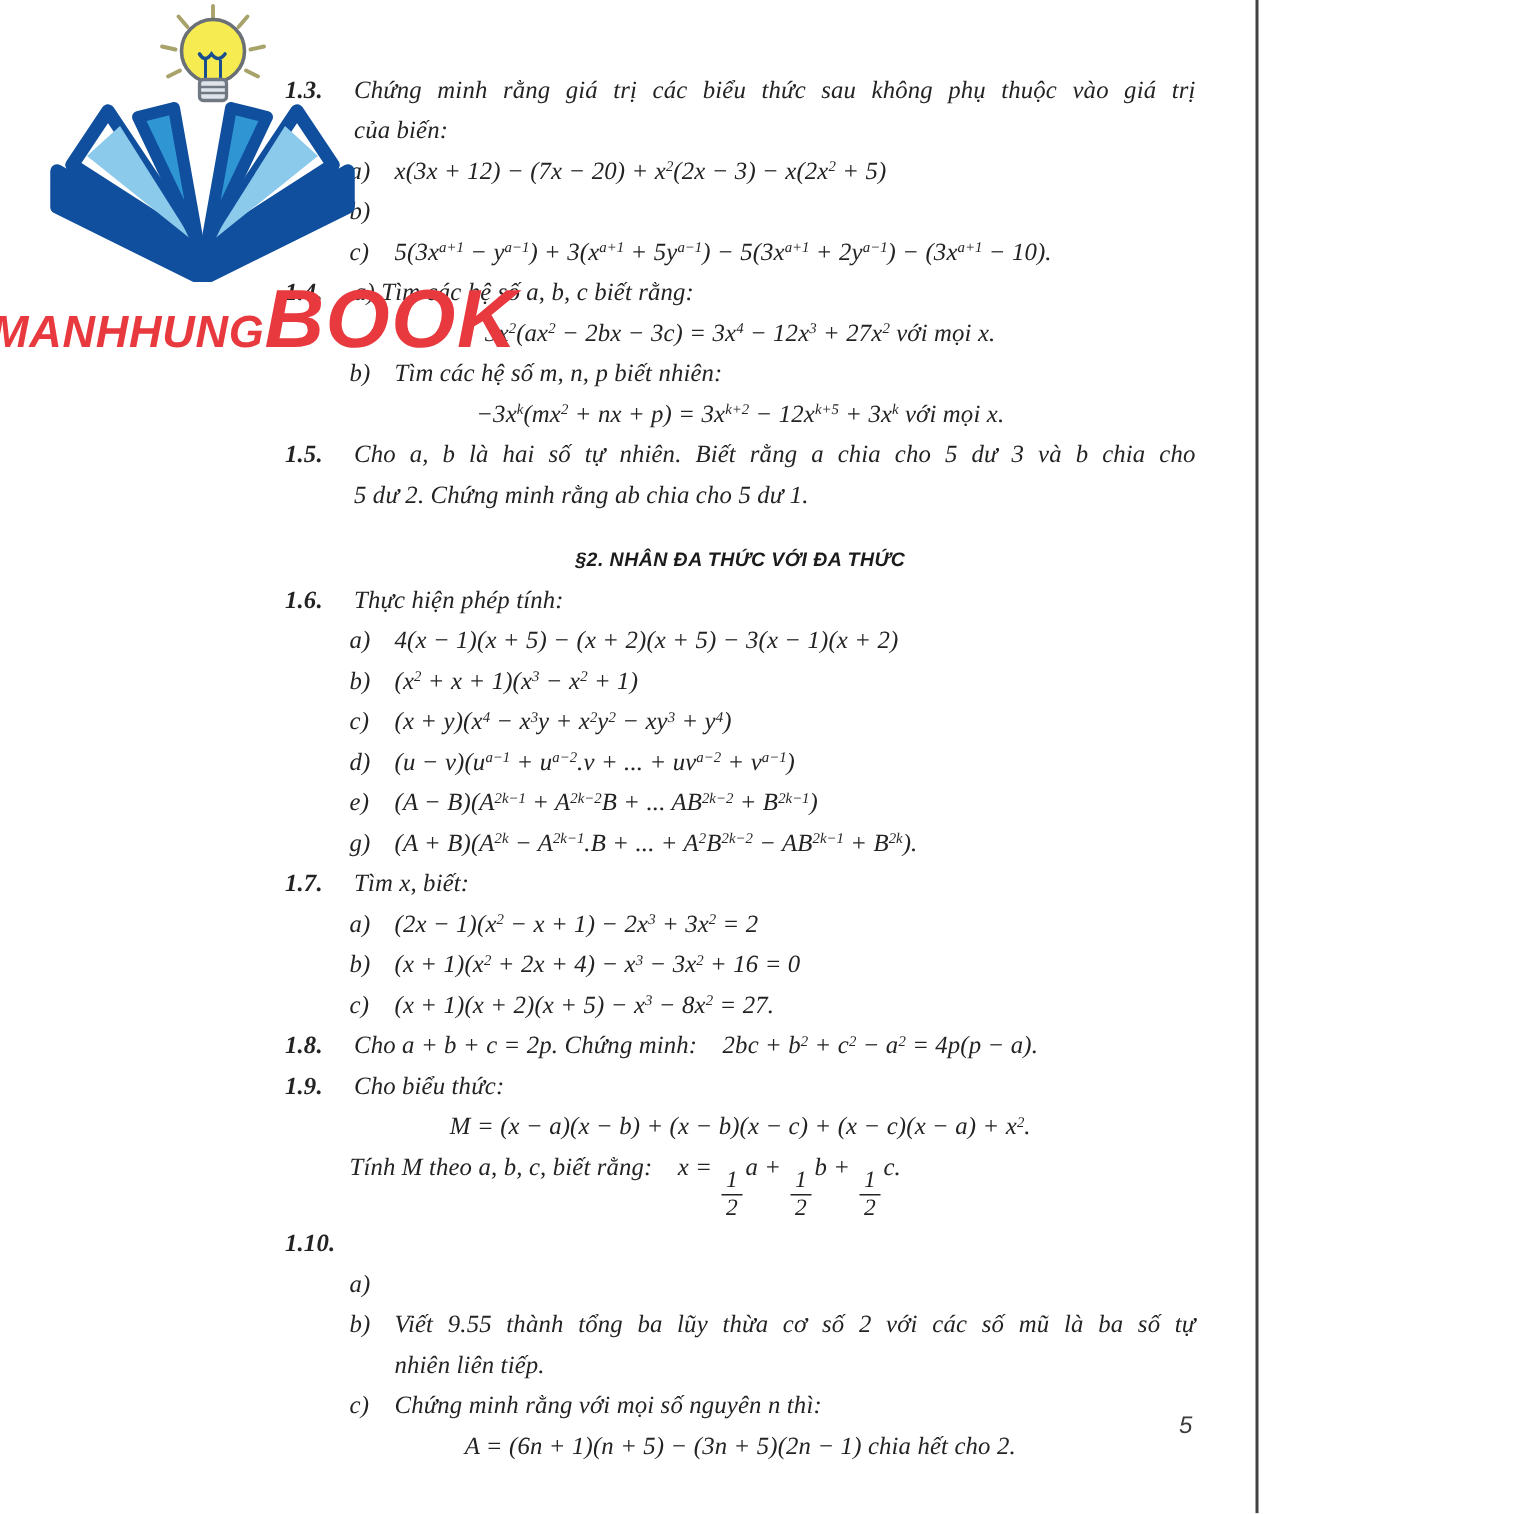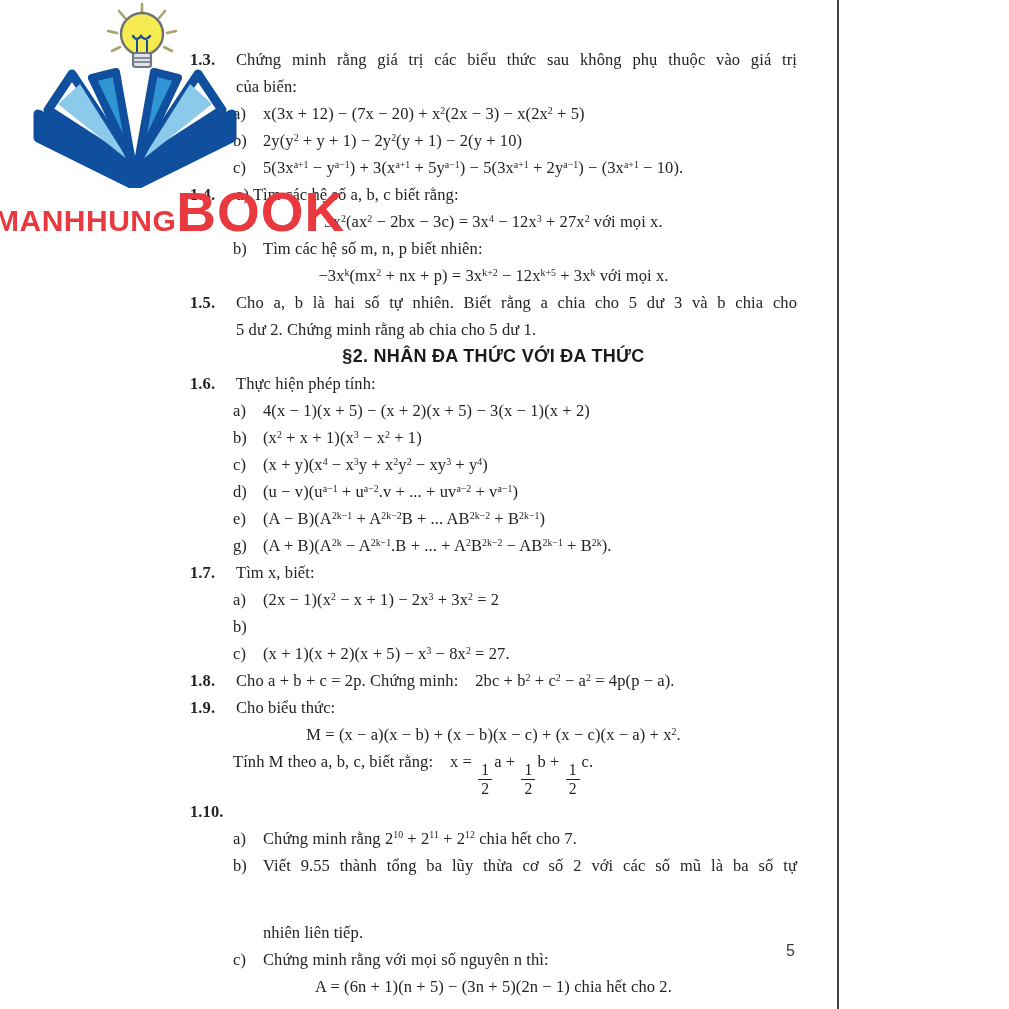--- a/index.html
+++ b/index.html
@@ -1,34 +1,34 @@
 <!DOCTYPE html>
 <html><head>
 <meta charset="utf-8">
 <style>
   html,body{margin:0;padding:0;background:#ffffff;}
   .sheet{
     position:relative;width:1009px;height:1009px;background:#ffffff;overflow:hidden;
-    font-family:"Liberation Serif","DejaVu Serif",serif;color:#232323;
+    font-family:"Liberation Serif","DejaVu Serif",serif;color:#232323;font-style:italic;
   }
   .edge-rule{position:absolute;left:837px;top:0;width:2px;height:1009px;background:#424242;}
   .content{position:absolute;left:190px;top:46px;width:607px;}
   .line{display:flex;line-height:27px;font-size:16.5px;letter-spacing:0.1px;}
   .line .lbl{flex:none;}
   .line .txt{flex:1 1 auto;}
   .num .lbl{font-weight:bold;width:46px;}
   .sub{padding-left:43px;}
   .sub .lbl{width:30px;}
   .cont{padding-left:46px;}
-  .cont2{padding-left:73px;margin-top:40px;}
+  .cont2{padding-left:73px;}
   .text2{padding-left:43px;}
   .eq,.heading{display:block;text-align:center;}
   .heading{
     font-family:"Liberation Sans","DejaVu Sans",sans-serif;font-weight:bold;
-    font-size:18px;letter-spacing:0.3px;color:#1b1b1b;
+    font-size:13px;margin-top:16px;letter-spacing:0.3px;color:#1b1b1b;
   }
   .j .txt{text-align:justify;text-align-last:justify;}
   sup{font-size:0.6em;line-height:0;vertical-align:baseline;position:relative;top:-0.55em;letter-spacing:0;}
   .frac{display:inline-flex;flex-direction:column;align-items:center;vertical-align:-0.5em;line-height:1.05;margin:0 2px;font-size:0.95em;}
   .frac .fn{border-bottom:1.4px solid #232323;padding:0 3px 1px;}
   .frac .fd{padding-top:1px;}
   .pagenum{
     position:absolute;left:786px;top:942px;font-family:"Liberation Sans","DejaVu Sans",sans-serif;
     font-size:16px;color:#3c3c3c;
   }
@@ -55,21 +55,20 @@
       </div>
       <div class="line cont">
         <span class="txt">của biến:</span>
       </div>
       <div class="line sub">
         <span class="lbl">a)</span>
         <span class="txt">x(3x + 12) − (7x − 20) + x<sup>2</sup>(2x − 3) − x(2x<sup>2</sup> + 5)</span>
       </div>
       <div class="line sub">
         <span class="lbl">b)</span>
-        <span class="txt">2y(y<sup>2</sup> + y + 1) − 2y<sup>2</sup>(y + 1) − 2(y + 10)</span>
       </div>
       <div class="line sub">
         <span class="lbl">c)</span>
         <span class="txt">5(3x<sup>a+1</sup> − y<sup>a−1</sup>) + 3(x<sup>a+1</sup> + 5y<sup>a−1</sup>) − 5(3x<sup>a+1</sup> + 2y<sup>a−1</sup>) − (3x<sup>a+1</sup> − 10).</span>
       </div>
       <div class="line num">
         <span class="lbl">1.4.</span>
         <span class="txt">a) Tìm các hệ số a, b, c biết rằng:</span>
       </div>
       <div class="line eq">3x<sup>2</sup>(ax<sup>2</sup> − 2bx − 3c) = 3x<sup>4</sup> − 12x<sup>3</sup> + 27x<sup>2</sup> với mọi x.</div>
@@ -117,20 +116,21 @@
       <div class="line num">
         <span class="lbl">1.7.</span>
         <span class="txt">Tìm x, biết:</span>
       </div>
       <div class="line sub">
         <span class="lbl">a)</span>
         <span class="txt">(2x − 1)(x<sup>2</sup> − x + 1) − 2x<sup>3</sup> + 3x<sup>2</sup> = 2</span>
       </div>
       <div class="line sub">
         <span class="lbl">b)</span>
+        <span class="txt">(x + 1)(x<sup>2</sup> + 2x + 4) − x<sup>3</sup> − 3x<sup>2</sup> + 16 = 0</span>
       </div>
       <div class="line sub">
         <span class="lbl">c)</span>
         <span class="txt">(x + 1)(x + 2)(x + 5) − x<sup>3</sup> − 8x<sup>2</sup> = 27.</span>
       </div>
       <div class="line num">
         <span class="lbl">1.8.</span>
         <span class="txt">Cho a + b + c = 2p. Chứng minh:&nbsp;&nbsp;&nbsp; 2bc + b<sup>2</sup> + c<sup>2</sup> − a<sup>2</sup> = 4p(p − a).</span>
       </div>
       <div class="line num">
@@ -149,21 +149,20 @@
             <span class="fn">1</span>
             <span class="fd">2</span>
           </span>c.</span>
       </div>
       <div class="line num">
         <span class="lbl">1.10.</span>
         <span class="txt"></span>
       </div>
       <div class="line sub">
         <span class="lbl">a)</span>
-        <span class="txt">Chứng minh rằng 2<sup>10</sup> + 2<sup>11</sup> + 2<sup>12</sup> chia hết cho 7.</span>
       </div>
       <div class="line sub j">
         <span class="lbl">b)</span>
         <span class="txt">Viết 9.55 thành tổng ba lũy thừa cơ số 2 với các số mũ là ba số tự</span>
       </div>
       <div class="line cont2">
         <span class="txt">nhiên liên tiếp.</span>
       </div>
       <div class="line sub">
         <span class="lbl">c)</span>

